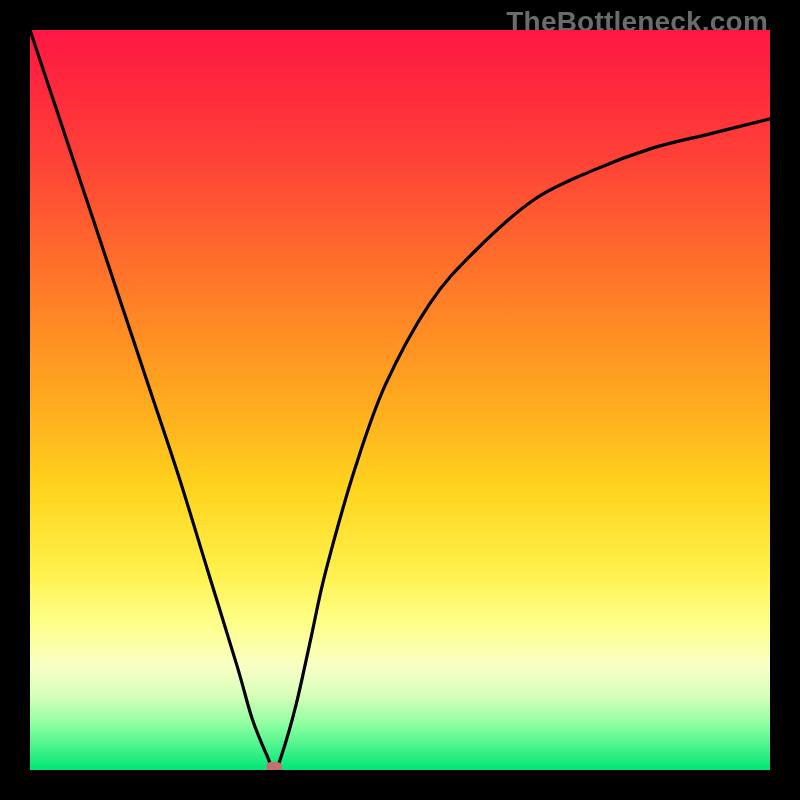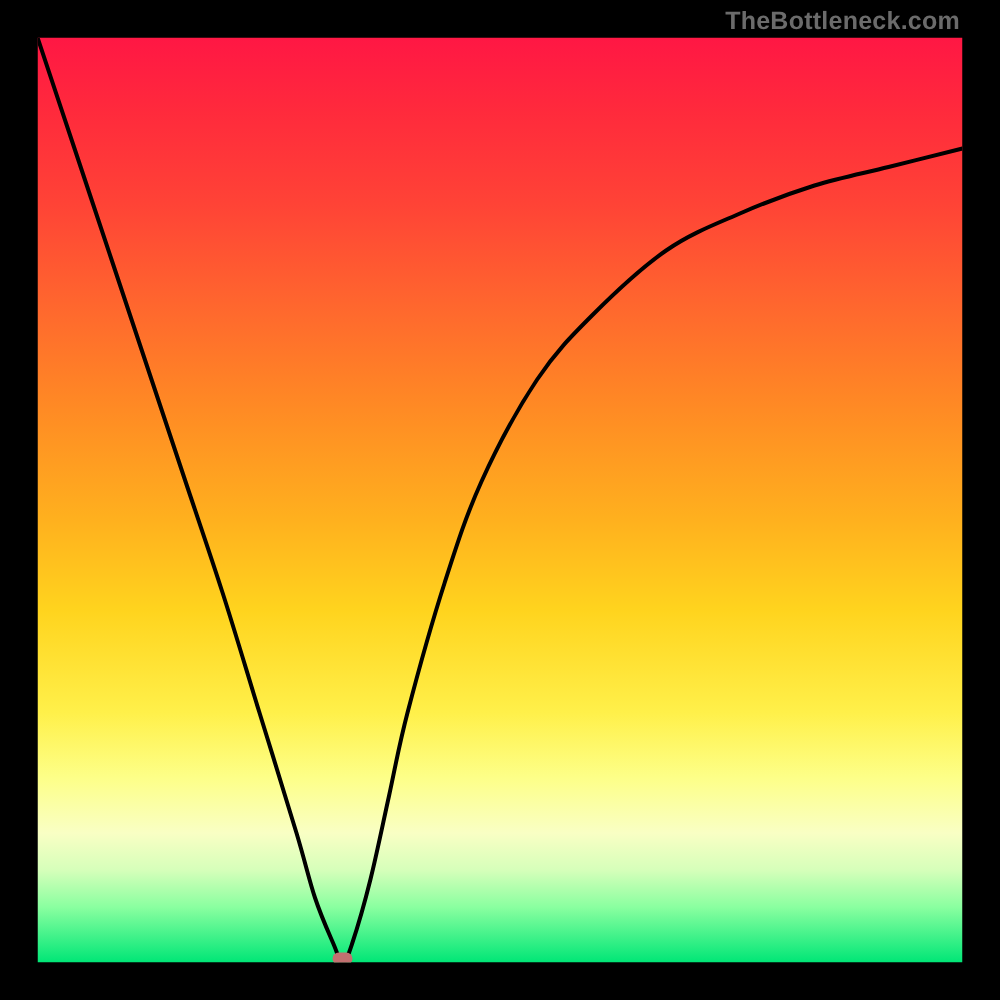--- a/index.html
+++ b/index.html
@@ -16,21 +16,21 @@
       #ffd41e 62%,
       #fff04a 73%,
       #fdff88 80%,
       #f9ffc4 86%,
       #d6ffba 90%,
       #8affa0 94%,
       #00e676 100%);
   }
   svg.curve{position:absolute;left:0;top:0;width:740px;height:740px}
   .dot{position:absolute;width:16px;height:10px;border-radius:5px;background:#c27070;transform:translate(-50%,-50%)}
-  .wm{position:absolute;right:32px;top:6px;color:#6b6b6b;font-size:20px;font-weight:600;letter-spacing:0.2px}
+  .wm{position:absolute;right:32px;top:6px;color:#6b6b6b;font-size:28px;font-weight:600;letter-spacing:0.2px}
 </style>
 </head>
 <body>
 
 <div class="frame">
   <div class="wm">TheBottleneck.com</div>
   <div class="plot-area">
     <div class="gradient"></div>
     <svg class="curve" viewBox="0 0 740 740" preserveAspectRatio="none">
       <path id="curve-path" fill="none" stroke="#000" stroke-width="3.2" stroke-linecap="round" stroke-linejoin="round" d="M0.0,0.0 C4.9,14.8 19.7,59.2 29.6,88.8 C39.5,118.4 49.3,148.0 59.2,177.6 C69.1,207.2 78.9,236.8 88.8,266.4 C98.7,296.0 108.5,325.6 118.4,355.2 C128.3,384.8 138.1,413.2 148.0,444.0 C157.9,474.8 167.7,508.1 177.6,540.2 C187.5,572.3 199.8,611.7 207.2,636.4 C214.6,661.1 217.1,673.4 222.0,688.2 C226.9,703.0 233.1,716.6 236.8,725.2 C240.5,733.8 241.7,740.0 244.2,740.0 C246.7,740.0 247.9,736.3 251.6,725.2 C255.3,714.1 261.5,693.1 266.4,673.4 C271.3,653.7 276.3,629.0 281.2,606.8 C286.1,584.6 288.6,568.6 296.0,540.2 C303.4,511.8 315.7,467.4 325.6,436.6 C335.5,405.8 342.9,382.3 355.2,355.2 C367.5,328.1 384.8,296.0 399.6,273.8 C414.4,251.6 426.7,239.3 444.0,222.0 C461.3,204.7 483.5,183.8 503.2,170.2 C522.9,156.6 542.7,149.2 562.4,140.6 C582.1,132.0 601.9,124.6 621.6,118.4 C641.3,112.2 661.1,108.5 680.8,103.6 C700.5,98.7 730.1,91.3 740.0,88.8"></path>

